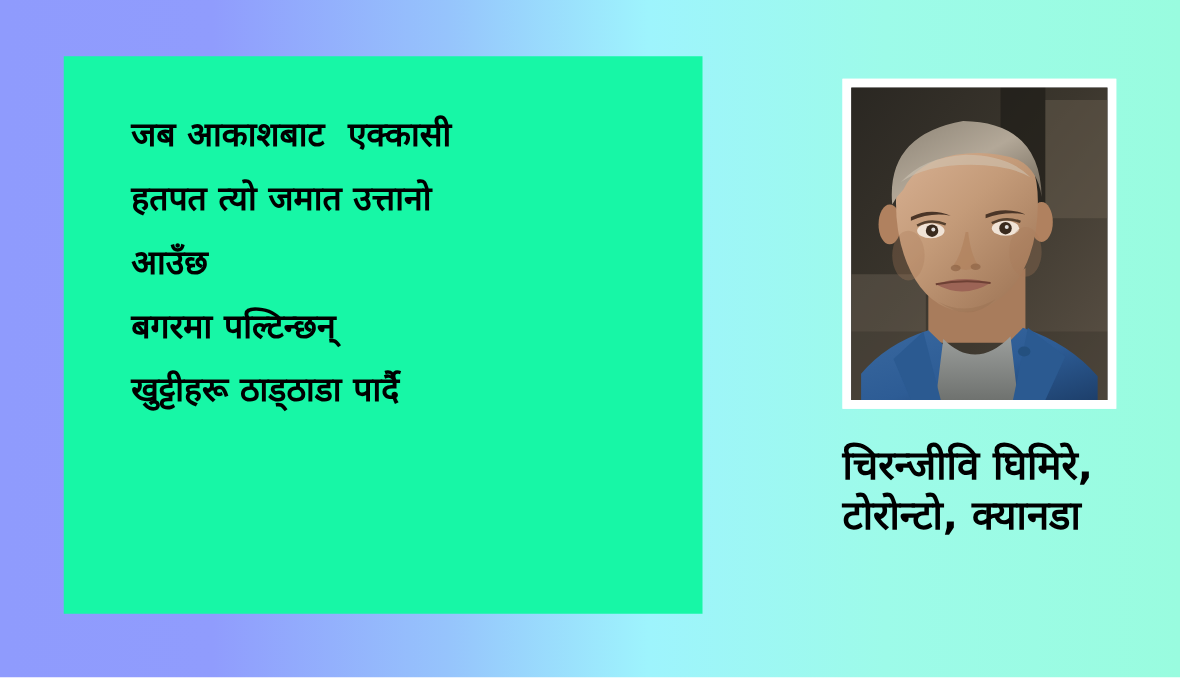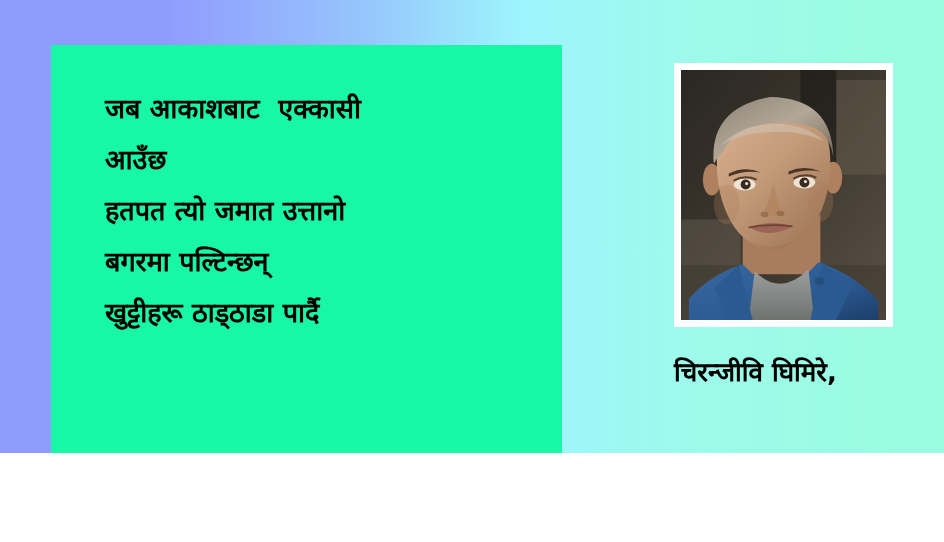--- a/index.html
+++ b/index.html
@@ -9,21 +9,21 @@
   body {
     width: 944px;
     height: 542px;
     overflow: hidden;
     font-family: "DejaVu Sans", sans-serif;
   }
 
   #poster {
     position: relative;
     width: 944px;
-    height: 453px;
+    height: 542px;
     background: linear-gradient(to right,
         #8f9bfd 0%,
         #909cfd 18%,
         #96c4fc 38%,
         #9ef4fd 55%,
         #9dfbe9 75%,
         #99fcdf 100%);
     overflow: hidden;
     text-decoration: underline;
   }
@@ -86,36 +86,36 @@
   #caption {
     position: absolute;
     left: 674px;
     top: 352px;
     width: 260px;
   }
 
   .caption-line {
     color: #000000;
     font-family: "DejaVu Sans", sans-serif;
-    font-size: 26px;
+    font-size: 32px;
     font-weight: 700;
     line-height: 40px;
     white-space: pre;
   }
 </style>
 </head>
 <body>
 
 <div id="poster">
 
   <div id="poem-panel">
     <div id="poem-lines">
       <div class="poem-line">जब आकाशबाट  एक्कासी</div>
+      <div class="poem-line">हतपत त्यो जमात उत्तानो</div>
       <div class="poem-line">आउँछ</div>
-      <div class="poem-line">हतपत त्यो जमात उत्तानो</div>
       <div class="poem-line">बगरमा पल्टिन्छन्</div>
       <div class="poem-line">खुट्टीहरू ठाड्ठाडा पार्दै</div>
     </div>
   </div>
 
   <div id="portrait-frame">
     <div id="portrait-photo">
       <svg viewBox="0 0 206 251" preserveAspectRatio="xMidYMid slice">
         <defs>
           <linearGradient id="bgGrad" x1="0" y1="0" x2="1" y2="1">
@@ -192,15 +192,16 @@
         <path d="M70 172 Q92 184 116 170 Q96 190 70 172 Z" fill="#9a7152" opacity="0.45"></path>
 
         <ellipse cx="46" cy="135" rx="13" ry="20" fill="#a87a59" opacity="0.30"></ellipse>
         <ellipse cx="140" cy="132" rx="13" ry="20" fill="#a87a59" opacity="0.30"></ellipse>
       </svg>
     </div>
   </div>
 
   <div id="caption">
     <div class="caption-line">चिरन्जीवि घिमिरे,</div>
+    <div class="caption-line">टोरोन्टो, क्यानडा</div>
   </div>
 
 </div>
 
 </body></html>

